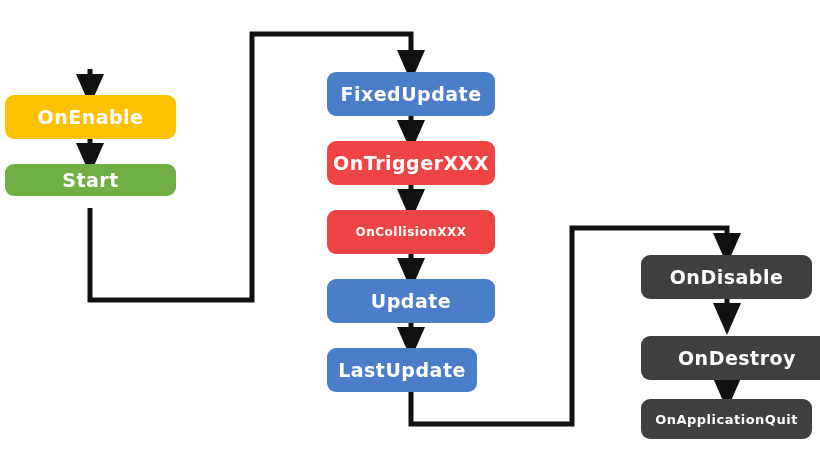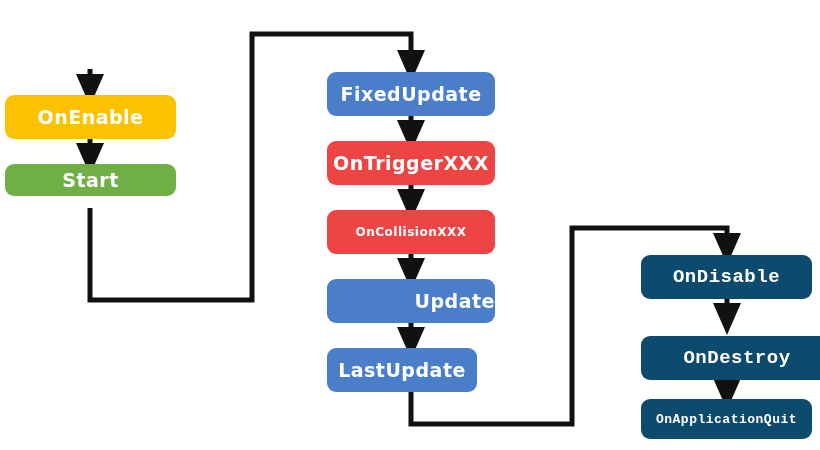--- a/index.html
+++ b/index.html
@@ -27,21 +27,21 @@
     font-weight: bold;
     letter-spacing: 0.5px;
     text-align: center;
     box-sizing: border-box;
     -webkit-font-smoothing: antialiased;
   }
   .node-green  { background: #6FAF46; }
   .node-yellow { background: #FCC200; }
   .node-blue   { background: #4A7EC8; }
   .node-orange { background: #ef4444; }
-  .node-gray   { background: #0c4a6e; font-family: Liberation Mono, monospace; }
+  .node-gray   { background: #404040; }
 
   .fs-lg { font-size: 19px; }
   .fs-md { font-size: 12px; }
   .fs-sm { font-size: 13px; }
 
   .edges {
     position: absolute;
     left: 0;
     top: 0;
     width: 820px;
@@ -93,21 +93,21 @@
   </div>
 
   <div class="node node-orange fs-lg" style="left:327px; top:141px; width:168px; height:44px;">
     <span>OnTriggerXXX</span>
   </div>
 
   <div class="node node-orange fs-md" style="left:327px; top:210px; width:168px; height:44px;">
     <span>OnCollisionXXX</span>
   </div>
 
-  <div class="node node-blue fs-lg" style="left:327px; top:279px; width:168px; height:44px;justify-content:flex-end;">
+  <div class="node node-blue fs-lg" style="left:327px; top:279px; width:168px; height:44px;">
     <span>Update</span>
   </div>
 
   <div class="node node-blue fs-lg" style="left:327px; top:348px; width:150px; height:44px;">
     <span>LastUpdate</span>
   </div>
 
   <div class="node node-gray fs-lg" style="left:641px; top:255px; width:171px; height:44px;">
     <span>OnDisable</span>
   </div>

